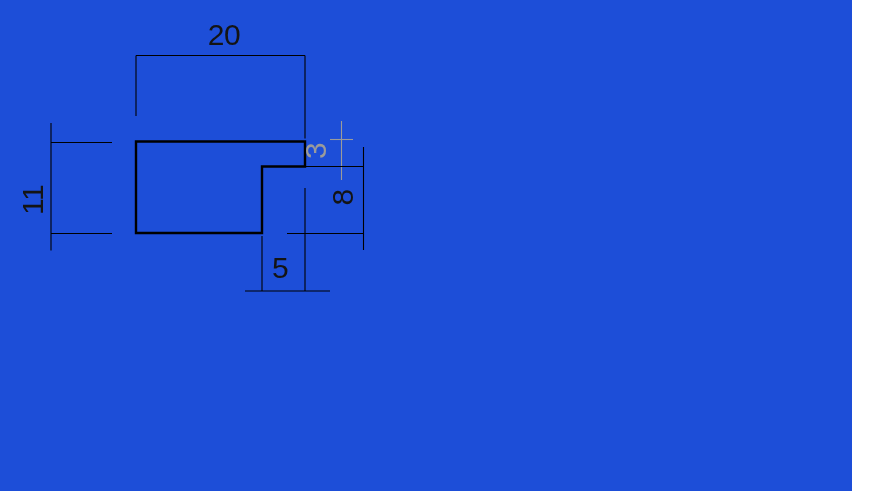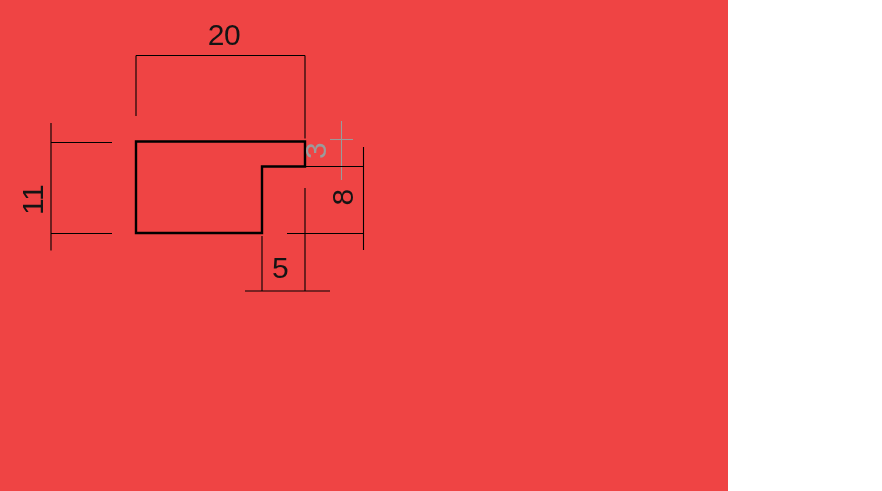--- a/index.html
+++ b/index.html
@@ -6,23 +6,23 @@
     margin: 0;
     padding: 0;
     background: #ffffff;
     width: 882px;
     height: 491px;
     overflow: hidden;
     font-family: "Liberation Sans", sans-serif;
   }
   .canvas-wrap {
     position: relative;
-    width: 728px;
+    width: 852px;
     height: 491px;
-    background: #ef4444;
+    background: #1d4ed8;
   }
   svg { display: block; }
 
   
   .edge-thick {
     stroke: #000000;
     stroke-width: 2.4;
     fill: none;
     stroke-linejoin: miter;
     stroke-linecap: square;

